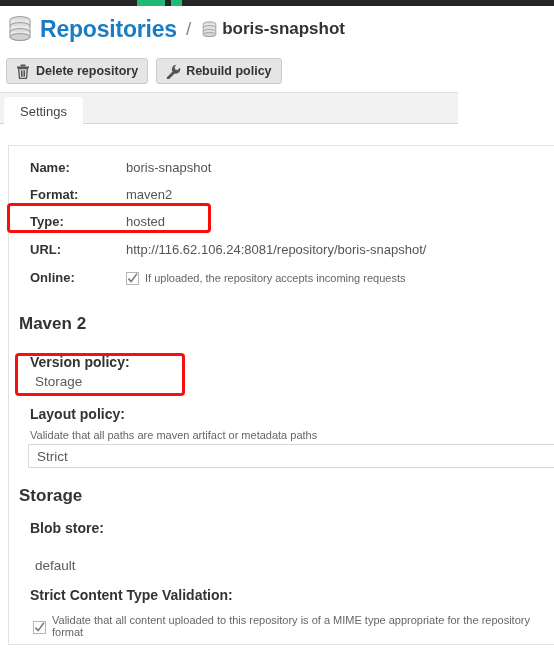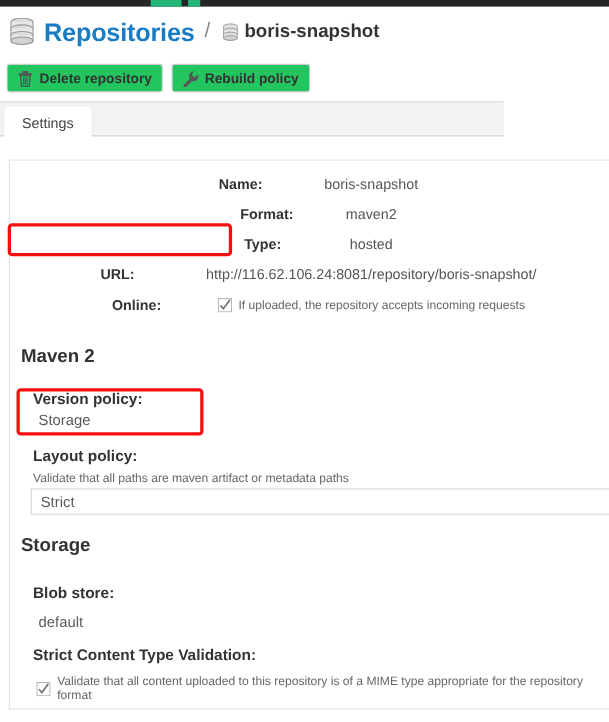--- a/index.html
+++ b/index.html
@@ -81,21 +81,21 @@
     top: 58px; left: 6px;
     display: flex;
     gap: 8px;
   }
   .tb-btn {
     display: flex;
     align-items: center;
     gap: 6px;
     height: 26px;
     padding: 0 9px;
-    background: #22c55e;
+    background: #e5e5e5;
     border: 1px solid #cccccc;
     border-radius: 3px;
     font-size: 12.5px;
     font-weight: bold;
     color: #333333;
     box-sizing: border-box;
     cursor: pointer;
     white-space: nowrap;
   }
   .tb-icon { width: 14px; height: 15px; flex: 0 0 auto; }
@@ -137,21 +137,20 @@
     box-sizing: border-box;
   }
 
   .field-row {
     position: absolute;
     left: 0;
     width: 540px;
     height: 27px;
     display: flex;
     align-items: center;
-    justify-content: center;
   }
   .f-label {
     width: 117px;
     padding-left: 21px;
     font-size: 13px;
     font-weight: bold;
     color: #333333;
     box-sizing: border-box;
     flex: 0 0 auto;
   }
@@ -335,21 +334,21 @@
 
   <div class="sub-label" style="top:208px;">Version policy:</div>
   <div class="readonly-val" style="top:228px;">Storage</div>
 
   <div class="sub-label" style="top:260px;">Layout policy:</div>
   <div class="hint" style="top:283px;">Validate that all paths are maven artifact or metadata paths</div>
   <div class="select-box" style="top:298px; width:533px;">Strict</div>
 
   <div class="section-h" style="top:340px;">Storage</div>
 
-  <div class="sub-label" style="top:385px;">Blob store:</div>
+  <div class="sub-label" style="top:374px;">Blob store:</div>
   <div class="readonly-val" style="top:412px;">default</div>
 
   <div class="sub-label" style="top:441px;">Strict Content Type Validation:</div>
 
   <div class="checkline" style="position:absolute; left:24px; top:468px;">
     <span class="cbox">
       <svg viewBox="0 0 13 13" width="13" height="13">
         <rect x="0.5" y="0.5" width="12" height="12" fill="#ffffff" stroke="#b5b5b5" stroke-width="1"></rect>
         <path d="M2.4 6.6 L5.1 9.6 L11 1.6" fill="none" stroke="#777777" stroke-width="1.6"></path>
       </svg>

